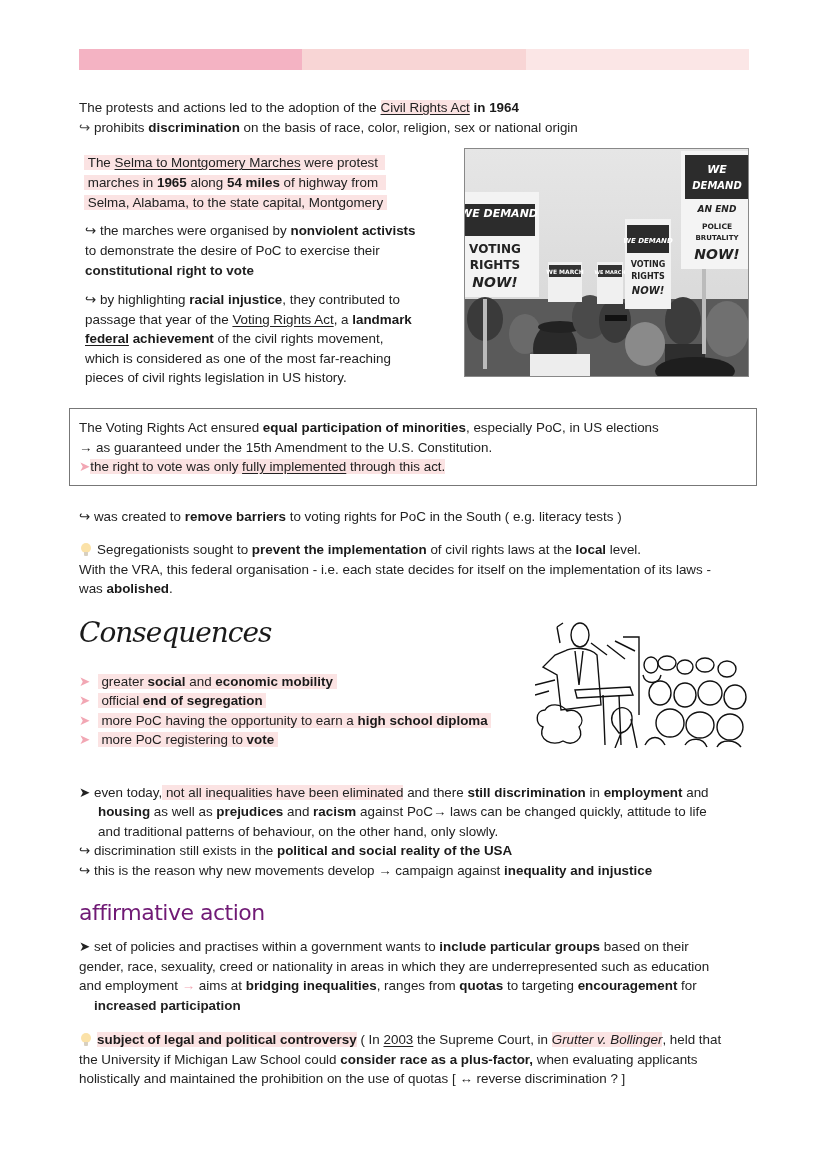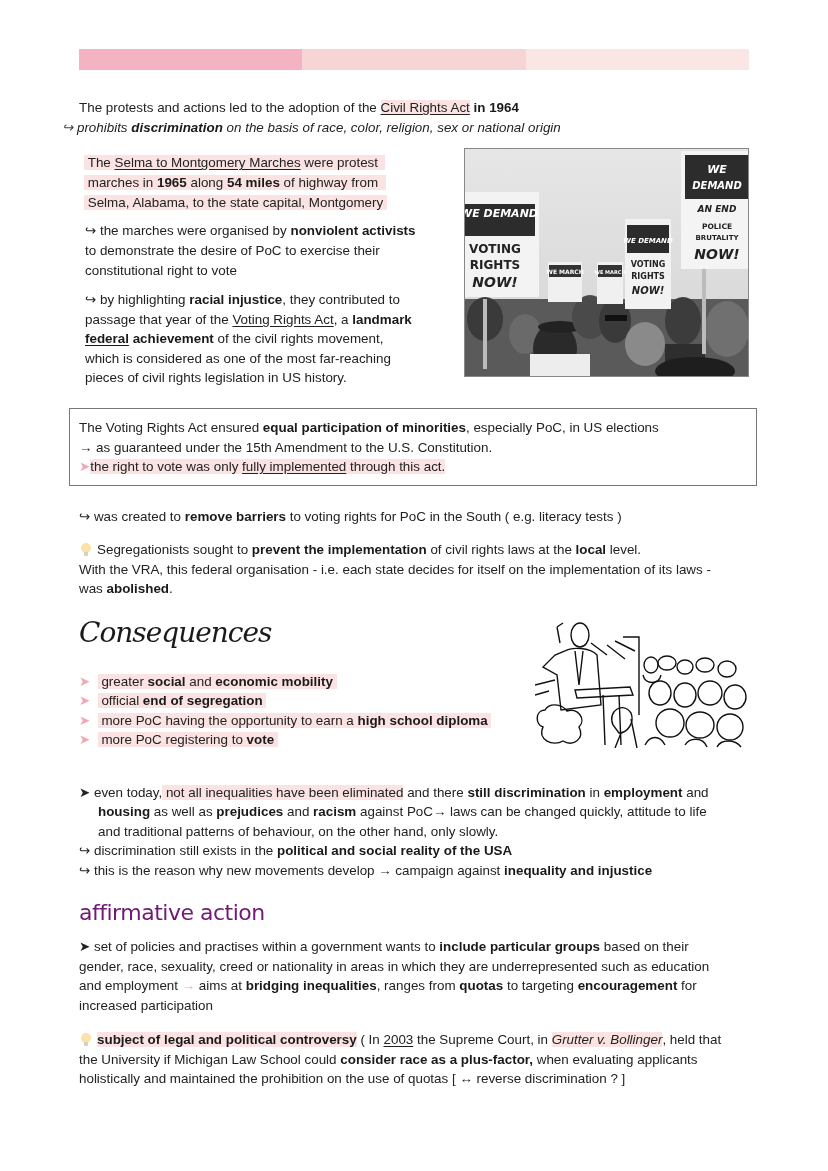--- a/index.html
+++ b/index.html
@@ -26,34 +26,34 @@
 
 <div>
   <div class="bar" style="left:79px;width:223px;background:#f4b3c3;"></div>
   <div class="bar" style="left:302px;width:224px;background:#f8d5d5;"></div>
   <div class="bar" style="left:526px;width:223px;background:#fbe6e6;"></div>
 </div>
 
 <div class="line" style="left:79px;top:98px;">
   <span>The protests and actions led to the adoption of the </span><span class="hlu">Civil Rights Act</span><b> in 1964</b>
 </div>
-<div class="line" style="left:62px;top:118px;font-style:italic;">
+<div class="line" style="left:79px;top:118px;">
   <span class="arr">↪</span><span> prohibits </span><b>discrimination</b><span> on the basis of race, color, religion, sex or national origin</span>
 </div>
 
 <div>
   <div class="line" style="left:84px;top:153px;"><span class="hl">&nbsp;<span>The </span><span class="u">Selma to Montgomery Marches</span><span> were protest</span>&nbsp;&nbsp;</span></div>
   <div class="line" style="left:84px;top:173px;"><span class="hl">&nbsp;<span>marches in </span><b>1965</b><span> along </span><b>54 miles</b><span> of highway from</span>&nbsp;&nbsp;</span></div>
   <div class="line" style="left:84px;top:193px;"><span class="hl">&nbsp;<span>Selma, Alabama, to the state capital, Montgomery</span>&nbsp;</span></div>
 </div>
 
 <div>
   <div class="line" style="left:85px;top:221px;text-align:right;"><span>↪ the marches were organised by </span><b>nonviolent activists</b></div>
   <div class="line" style="left:85px;top:241px;">to demonstrate the desire of PoC to exercise their</div>
-  <div class="line" style="left:85px;top:261px;">constitutional right to vote</div>
+  <div class="line" style="left:85px;top:261px;font-weight:bold;">constitutional right to vote</div>
 </div>
 
 <div>
   <div class="line" style="left:85px;top:290px;"><span>↪ by highlighting </span><b>racial injustice</b><span>, they contributed to</span></div>
   <div class="line" style="left:85px;top:310px;"><span>passage that year of the </span><span class="u">Voting Rights Act</span><span>, a </span><b>landmark</b></div>
   <div class="line" style="left:85px;top:329px;"><b class="u">federal</b><b> achievement</b><span> of the civil rights movement,</span></div>
   <div class="line" style="left:85px;top:349px;">which is considered as one of the most far-reaching</div>
   <div class="line" style="left:85px;top:368px;">pieces of civil rights legislation in US history.</div>
 </div>
 
@@ -183,20 +183,20 @@
   <div class="line" style="left:79px;top:841px;"><span>↪ discrimination still exists in the </span><b>political and social reality of the USA</b></div>
   <div class="line" style="left:79px;top:861px;"><span>↪ this is the reason why new movements develop → campaign against </span><b>inequality and injustice</b></div>
 </div>
 
 <div class="hand" style="left:79px;top:898px;font-size:22px;line-height:30px;font-weight:normal;">affirmative action</div>
 
 <div>
   <div class="line" style="left:79px;top:937px;"><span>➤ set of policies and practises within a government wants to </span><b>include particular groups</b><span> based on their</span></div>
   <div class="line" style="left:79px;top:957px;">gender, race, sexuality, creed or nationality in areas in which they are underrepresented such as education</div>
   <div class="line" style="left:79px;top:976px;"><span>and employment </span><span class="pinkarr">→</span><span> aims at </span><b>bridging inequalities</b><span>, ranges from </span><b>quotas</b><span> to targeting </span><b>encouragement</b><span> for</span></div>
-  <div class="line" style="left:79px;top:996px;">increased participation</div>
+  <div class="line" style="left:94px;top:996px;font-weight:bold;">increased participation</div>
 </div>
 
 <div>
   <div class="line" style="left:81px;top:1030px;"><span class="bulb"></span><b class="hl">subject of legal and political controversy</b><span> ( In </span><span class="u">2003</span><span> the Supreme Court, in </span><i class="hl">Grutter v. Bollinger</i><span>, held that</span></div>
   <div class="line" style="left:79px;top:1050px;"><span>the University if Michigan Law School could </span><b>consider race as a plus-factor,</b><span> when evaluating applicants</span></div>
   <div class="line" style="left:79px;top:1069px;">holistically and maintained the prohibition on the use of quotas [ ↔ reverse discrimination ? ]</div>
 </div>
 
 </body></html>

